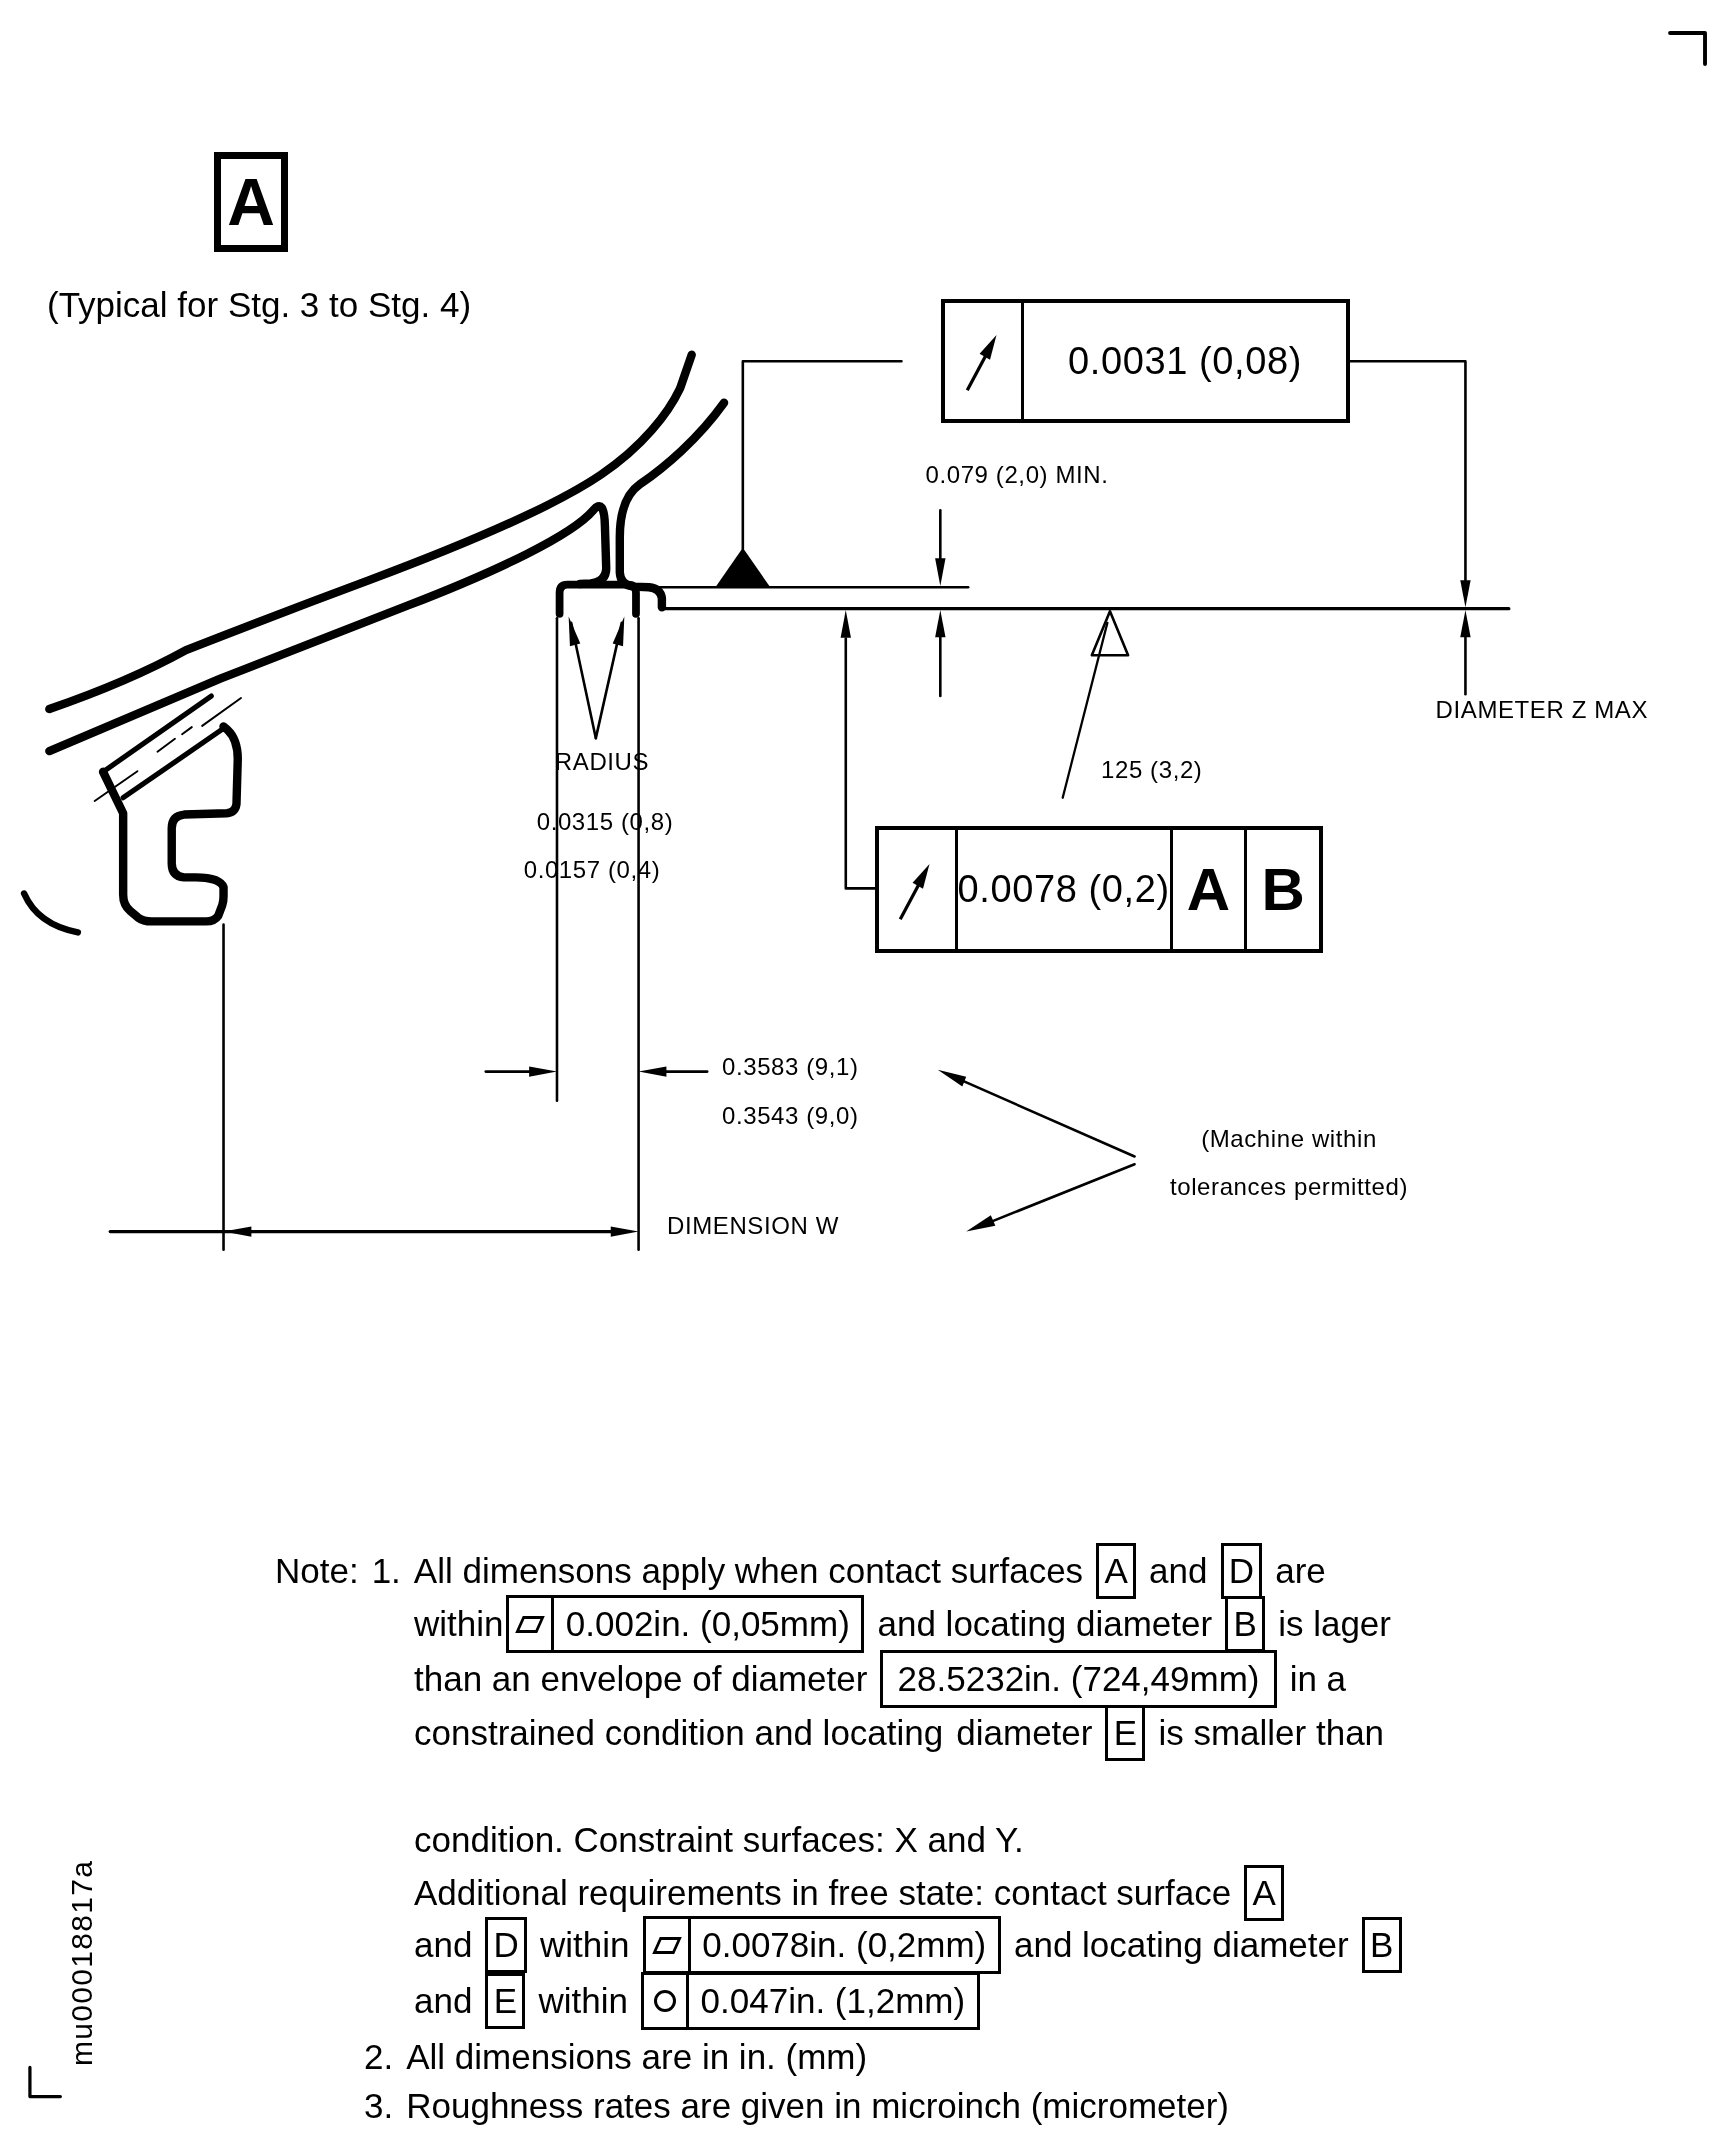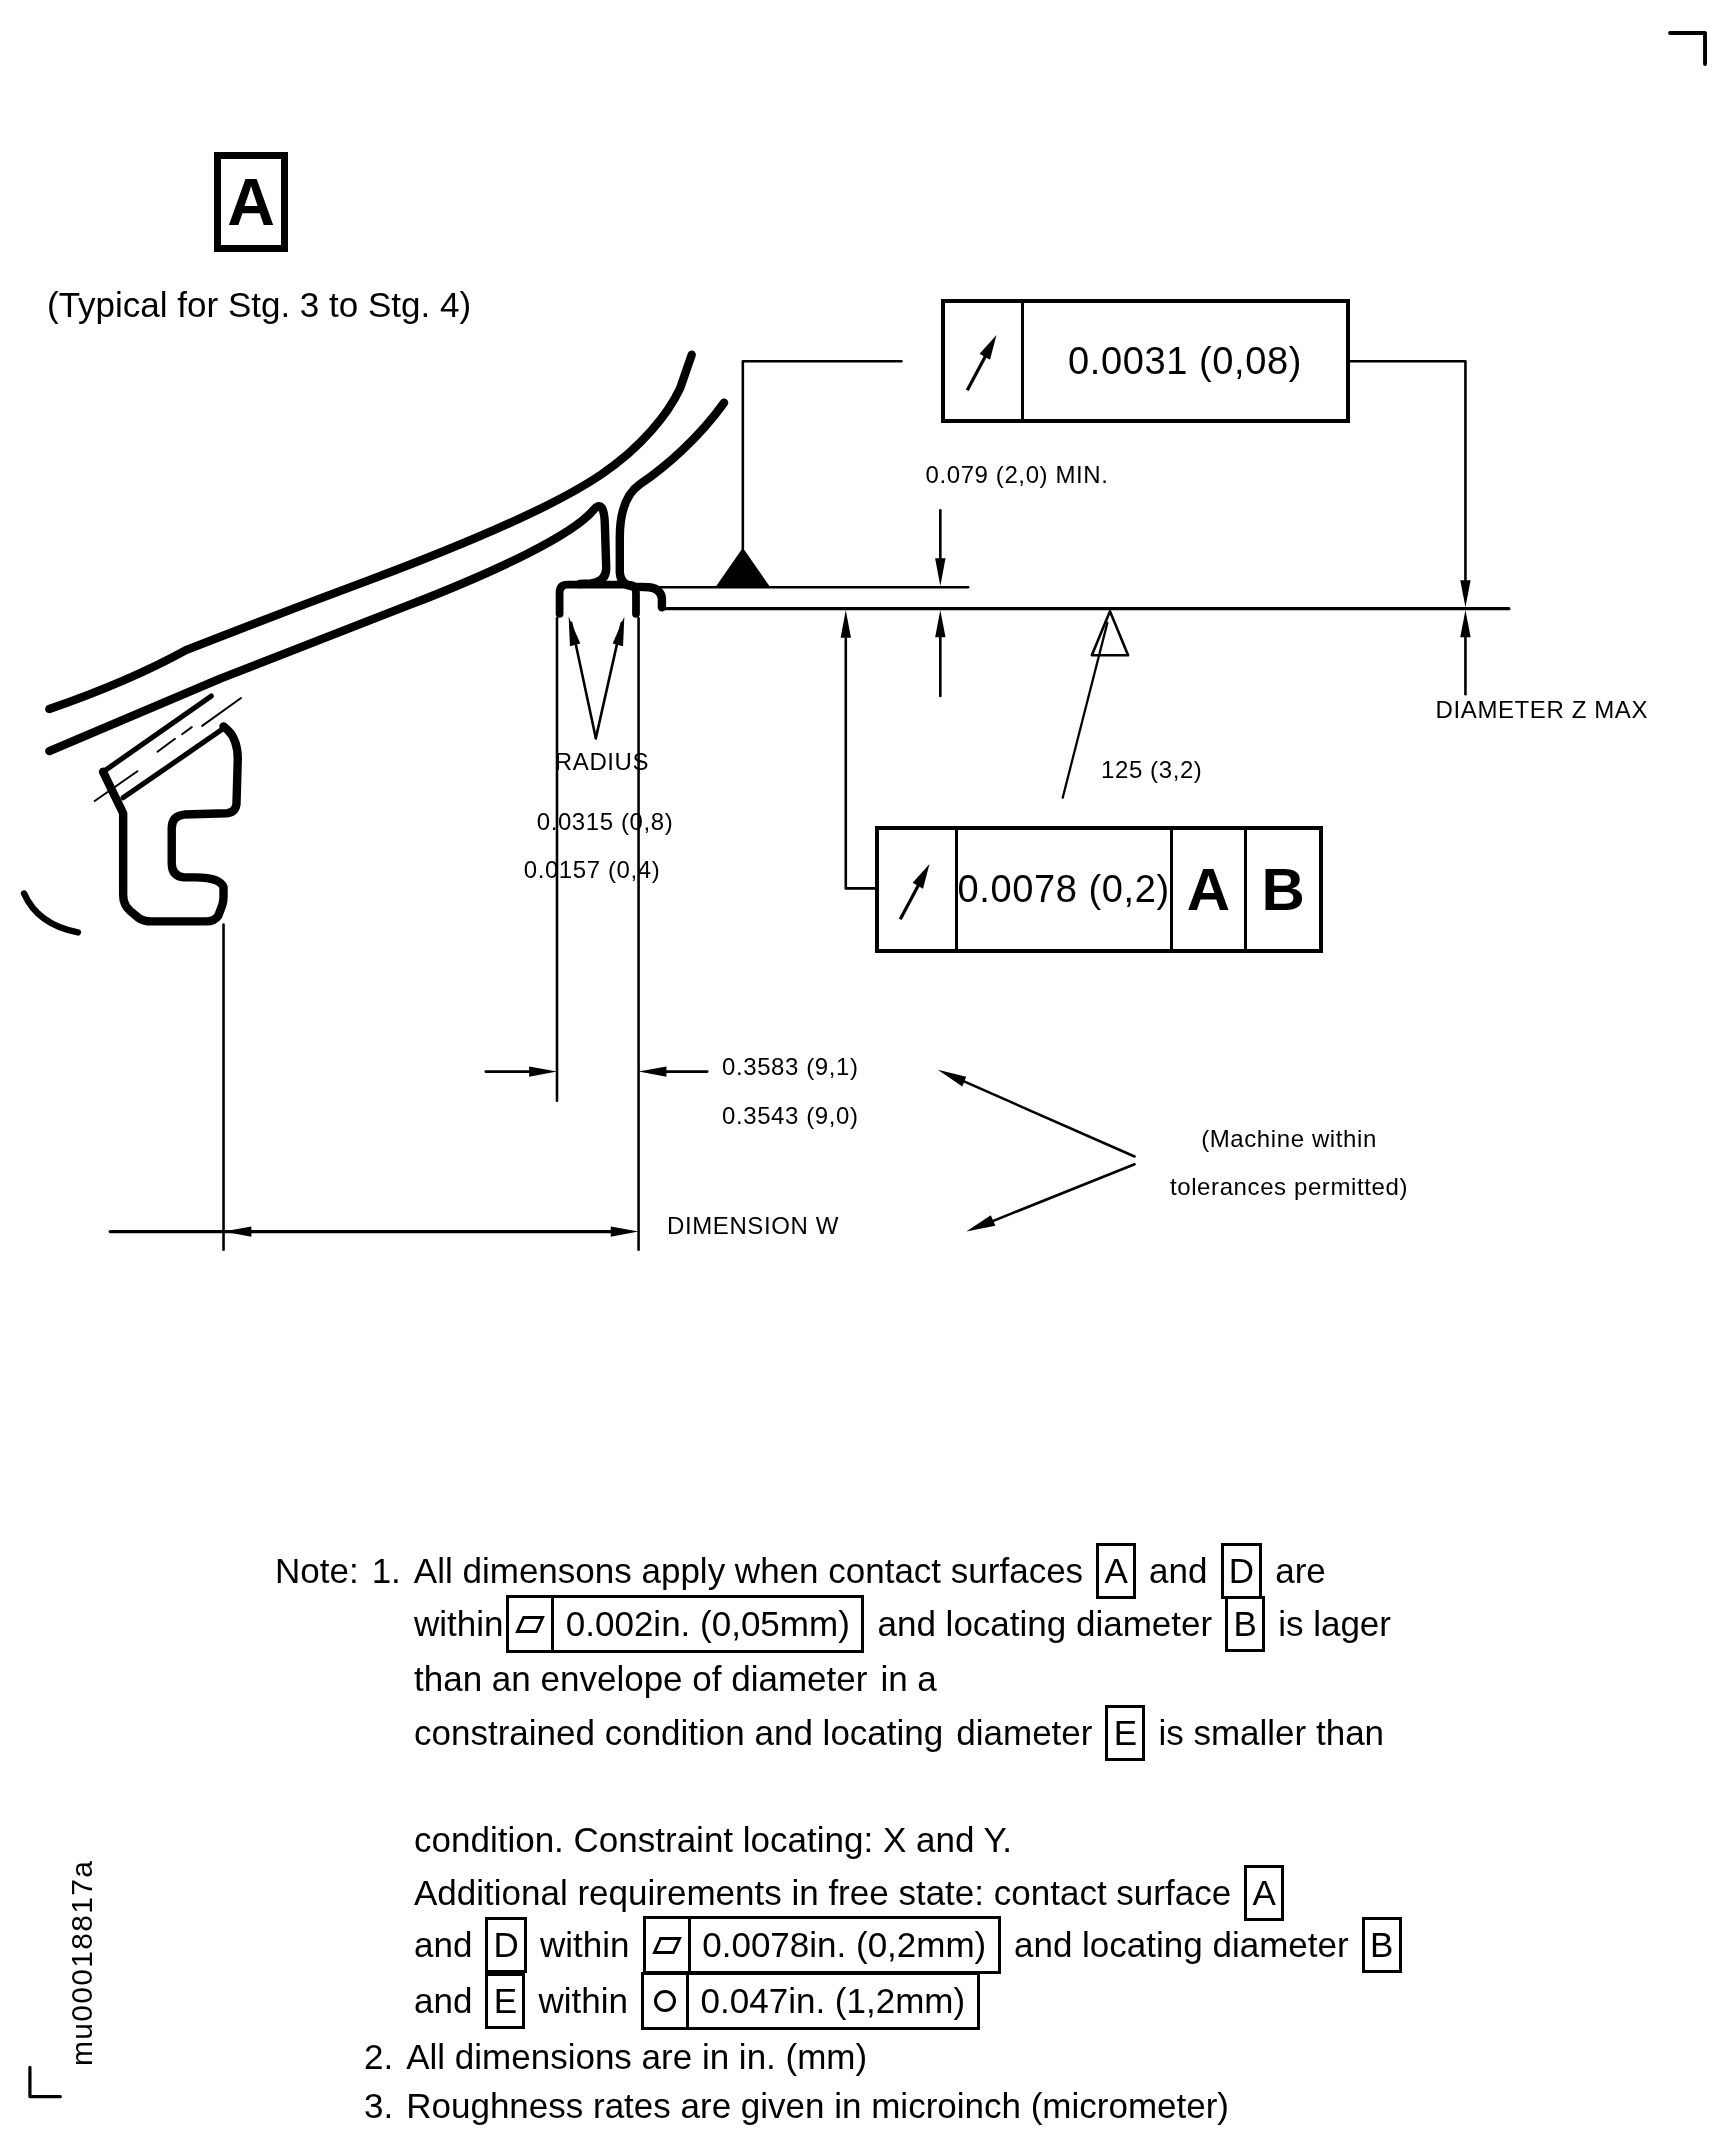--- a/index.html
+++ b/index.html
@@ -171,30 +171,31 @@
           <span class="sym-par"></span>
         </span>
         <span class="val-cell">0.002in. (0,05mm)</span>
       </span>
       <span class="seg">and locating diameter</span>
       <span class="lbox seg">B</span>
       <span class="seg">is lager</span>
     </div>
   <div class="note-line" style="left:414px;top:1648px;">
       <span class="seg">than an envelope of diameter</span>
+      <span class="vbox seg">28.5232in. (724,49mm)</span>
       <span class="seg">in a</span>
     </div>
   <div class="note-line" style="left:414px;top:1702px;">
       <span class="seg">constrained condition and locating</span>
       <span class="seg">diameter</span>
       <span class="lbox seg">E</span>
       <span class="seg">is smaller than</span>
     </div>
   <div class="note-line" style="left:414px;top:1809px;">
-      <span class="seg">condition. Constraint locating: X and Y.</span>
+      <span class="seg">condition. Constraint surfaces: X and Y.</span>
     </div>
   <div class="note-line" style="left:414px;top:1862px;">
       <span class="seg">Additional requirements in free state: contact surface</span>
       <span class="lbox seg">A</span>
     </div>
   <div class="note-line" style="left:414px;top:1914px;">
       <span class="seg">and</span>
       <span class="lbox seg">D</span>
       <span class="seg">within</span>
       <span class="ifcf seg">

